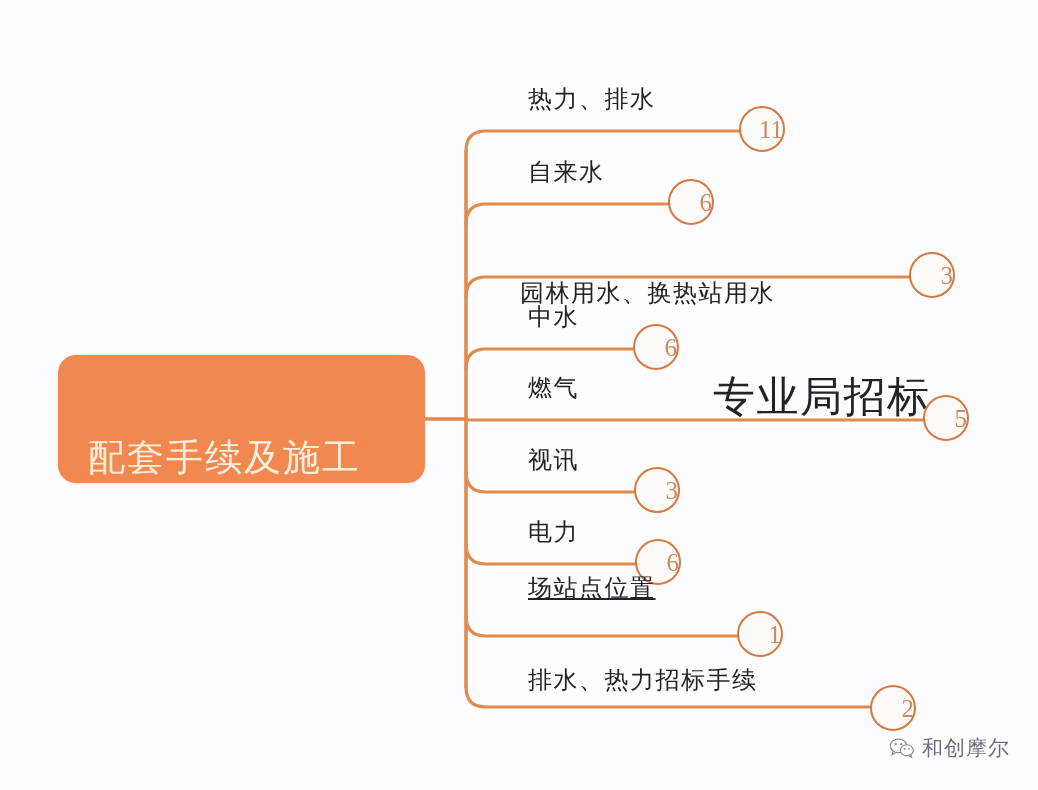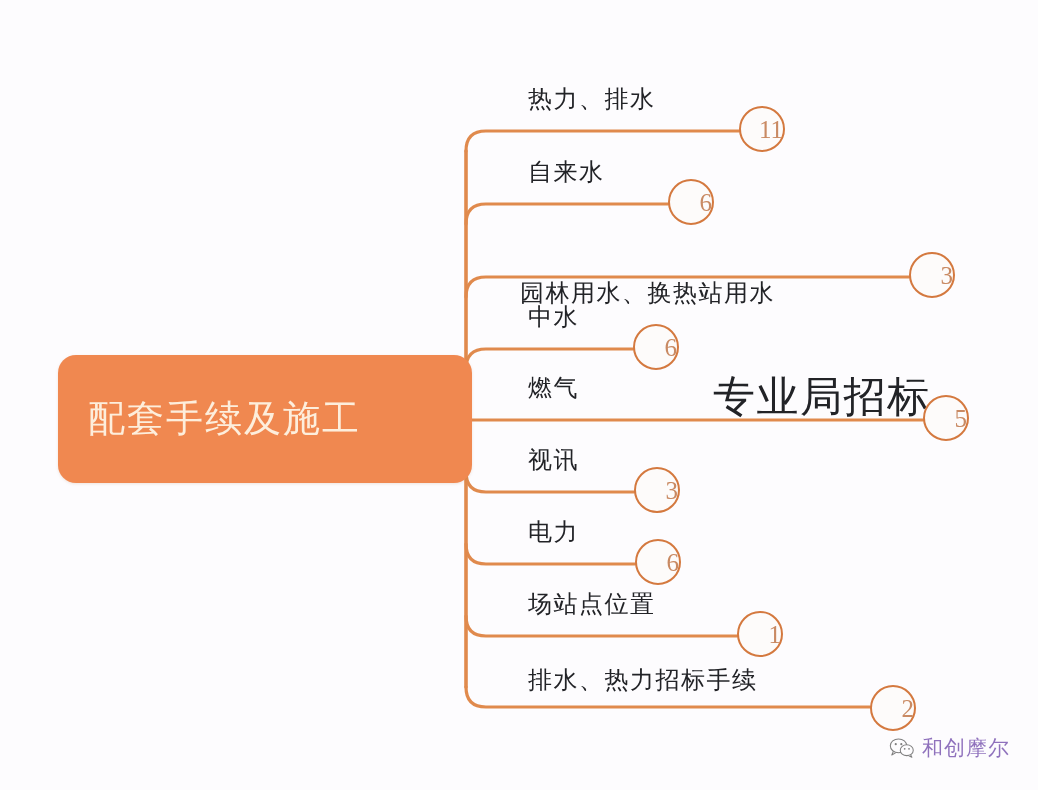--- a/index.html
+++ b/index.html
@@ -24,26 +24,26 @@
   #mindmap-svg {
     position: absolute;
     top: 0; left: 0;
     width: 1038px;
     height: 790px;
   }
   .root-node {
     position: absolute;
     left: 58px;
     top: 355px;
-    width: 414px;
+    width: 367px;
     height: 128px;
     background: #F08850;
     border-radius: 18px;
     display: flex;
-    align-items: center;
+    align-items: flex-end;
     justify-content: flex-start;
     box-shadow: 0 1px 3px rgba(180,120,80,0.18);
   }
   .root-label {
     color: #FDEEDC;
     font-size: 37px;
     letter-spacing: 2px;
     padding-left: 30px;
     white-space: nowrap;
     font-weight: 400;
@@ -90,21 +90,21 @@
     align-items: center;
     gap: 7px;
     opacity: 0.62;
   }
   .watermark-icon {
     width: 26px;
     height: 22px;
   }
   .watermark-text {
     font-size: 21px;
-    color: #4c1d95;
+    color: #0f172a;
     letter-spacing: 1px;
     white-space: nowrap;
   }
 </style>
 </head>
 <body>
 
 <div id="mindmap-canvas">
 
   <svg id="mindmap-svg" viewBox="0 0 1038 790" xmlns="http://www.w3.org/2000/svg">
@@ -148,21 +148,21 @@
         <span class="badge-text">5</span>
       </div>
       <div class="branch-label" style="left: 528px; top: 448px;">视讯</div>
       <div class="badge" style="left: 634px; top: 467px;">
         <span class="badge-text">3</span>
       </div>
       <div class="branch-label" style="left: 528px; top: 520px;">电力</div>
       <div class="badge" style="left: 635px; top: 539px;">
         <span class="badge-text">6</span>
       </div>
-      <div class="branch-label" style="left: 528px; top: 592px;">场站点位置</div>
+      <div class="branch-label" style="left: 528px; top: 576px; text-decoration: underline;">场站点位置</div>
       <div class="badge" style="left: 737px; top: 611px;">
         <span class="badge-text">1</span>
       </div>
       <div class="branch-label" style="left: 528px; top: 668px;">排水、热力招标手续</div>
       <div class="badge" style="left: 870px; top: 685px;">
         <span class="badge-text">2</span>
       </div>
     </div>
 
   <div class="watermark">

